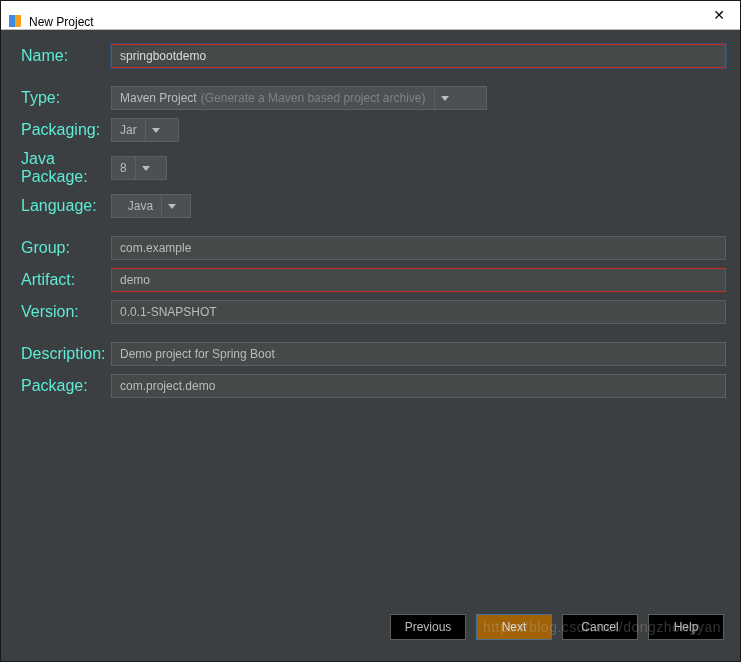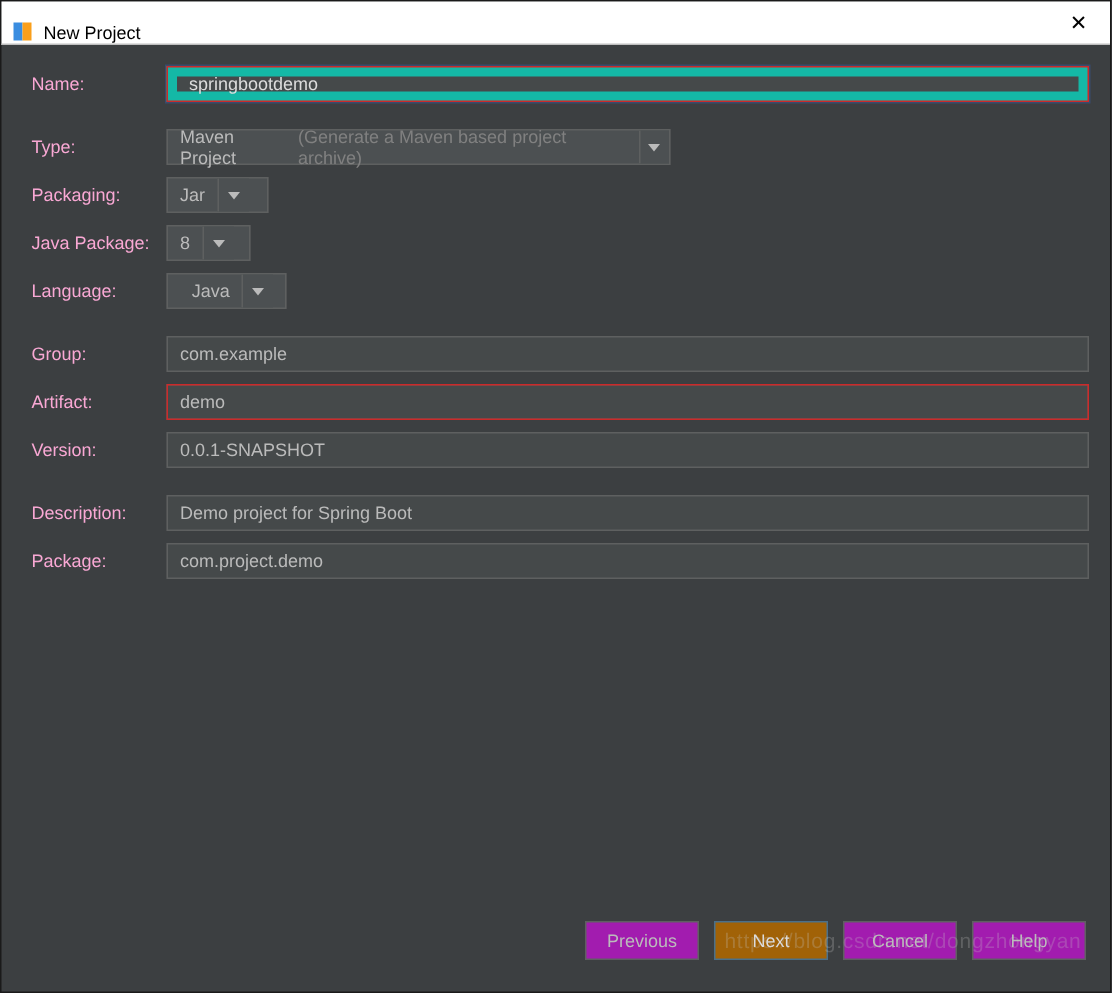--- a/index.html
+++ b/index.html
@@ -61,43 +61,43 @@
     color: #bbbbbb;
   }
   .row {
     display: flex;
     align-items: center;
     margin-bottom: 8px;
     min-height: 24px;
   }
   .row .label {
     width: 90px;
-    color: #f9a8d4;
-    font-size: 12px;
+    color: #5eead4;
+    font-size: 16px;
   }
   .sep {
     height: 10px;
   }
 
   
   .field {
     flex: 1;
     height: 24px;
     line-height: 24px;
     padding: 0 8px;
     background: #45494a;
     border: 1px solid #5e6060;
     color: #bbbbbb;
     box-sizing: border-box;
     font-size: 12px;
     display: flex;
     align-items: center;
   }
   .field.focus {
-    border: 7px solid #14b8a6;
+    border: 1px solid #14b8a6;
     box-shadow: 0 0 0 1px #2f65ca55;
     color: #dcdcdc;
   }
 
   
   .select {
     height: 24px;
     display: inline-flex;
     align-items: center;
     background: #4c5052;
@@ -125,21 +125,21 @@
     justify-content: center;
     background: #4c5052;
   }
   .select .arrow-down {
     width: 0; height: 0;
     border-left: 4px solid transparent;
     border-right: 4px solid transparent;
     border-top: 5px solid #bbbbbb;
   }
 
-  .select.type { width: 336px; }
+  .select.type { width: 376px; }
   .select.pkg  { width: 68px; }
   .select.jv   { width: 56px; }
   .select.lang { width: 80px; justify-content: center; }
 
   
   .hl {
     outline: 1px solid #cc2a2a;
     outline-offset: -1px;
   }
 
@@ -149,21 +149,21 @@
     padding: 0 16px 10px 0;
     display: flex;
     align-items: center;
     justify-content: flex-end;
     gap: 10px;
     border-top: 1px solid #2b2b2b00;
   }
   .btn {
     min-width: 76px;
     height: 26px;
-    background: #a21caf;
+    background: #000000;
     border: 1px solid #5e6060;
     color: #bbbbbb;
     display: flex;
     align-items: center;
     justify-content: center;
     font-size: 12px;
     padding: 0 10px;
     box-sizing: border-box;
   }
   .btn.primary {

